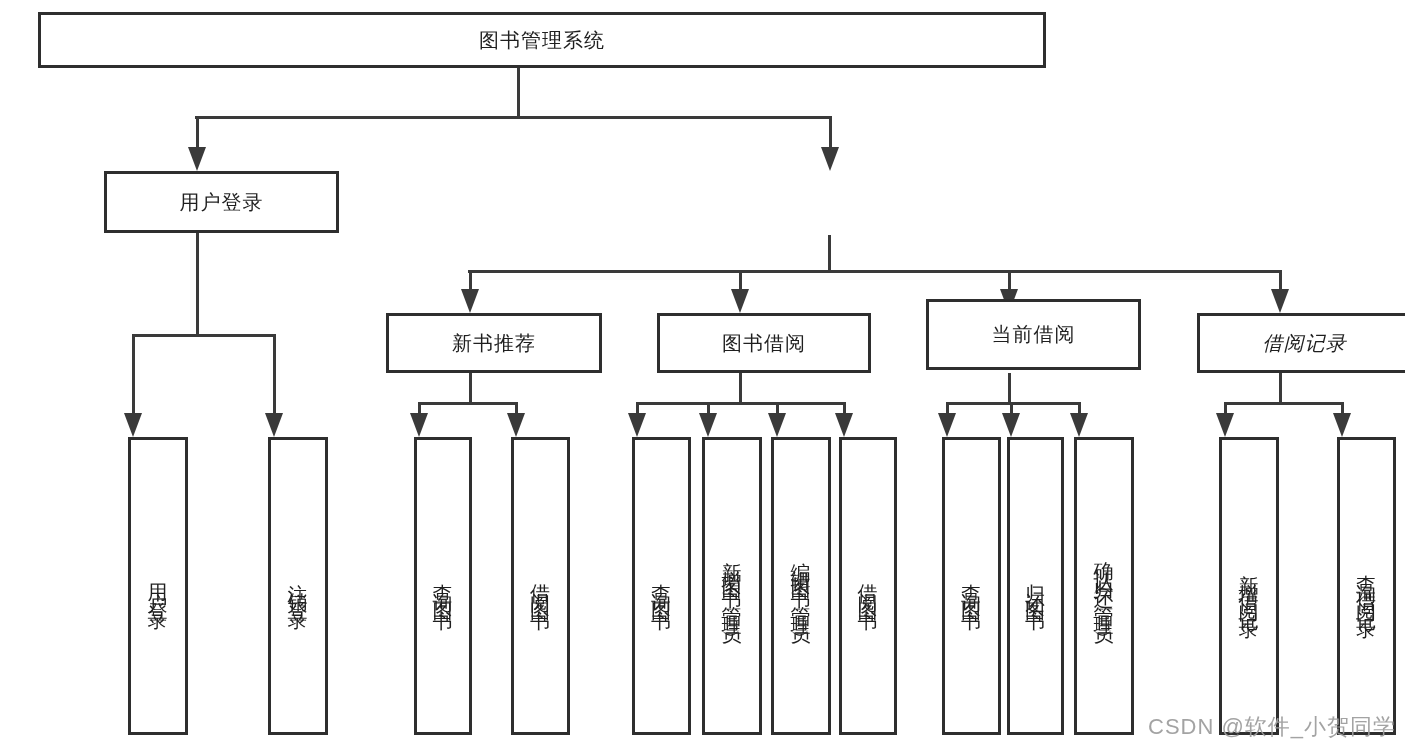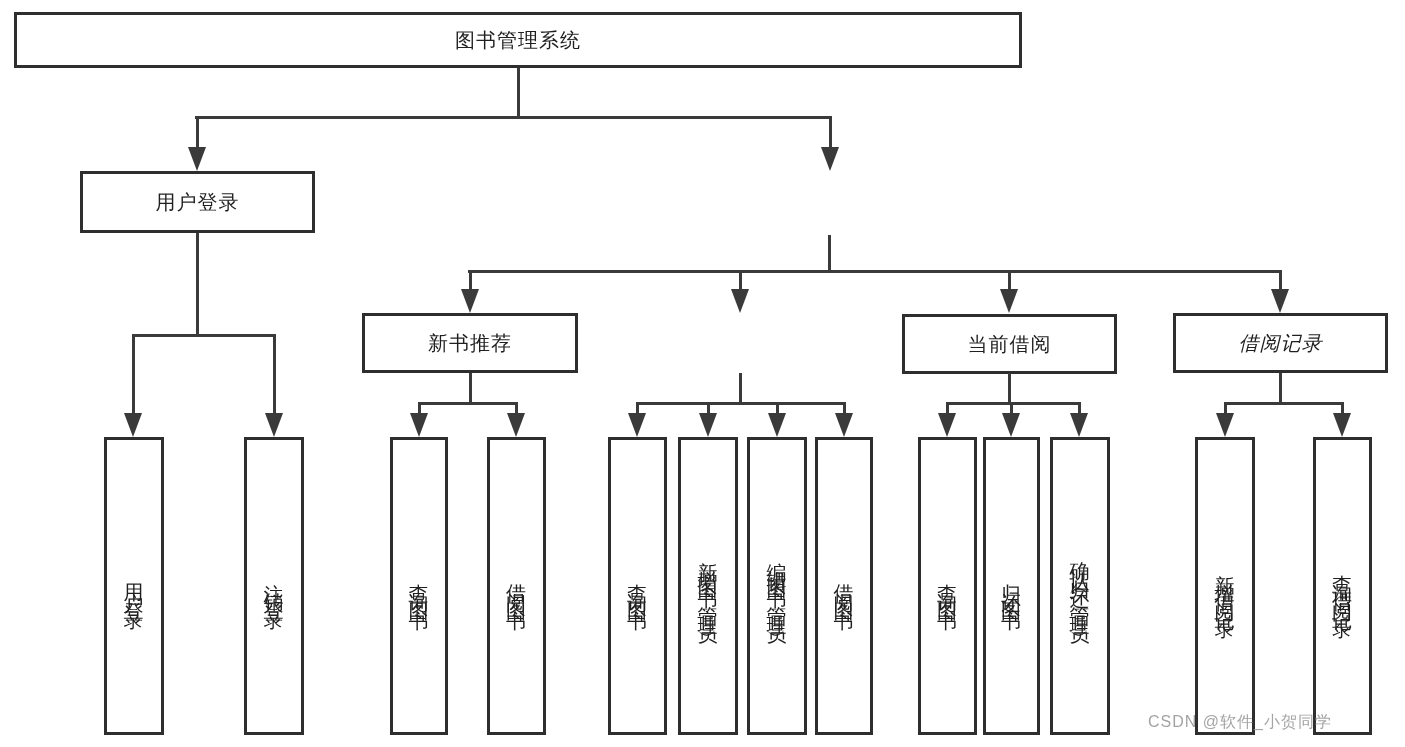--- a/index.html
+++ b/index.html
@@ -17,20 +17,21 @@
     box-sizing: border-box;
     border: 3px solid #2e2e2e;
     background: #ffffff;
     display: flex;
     align-items: center;
     justify-content: center;
     font-size: 20px;
     letter-spacing: 1px;
     color: #1f1f1f;
     text-align: left;
+    margin-left: 24px;
   }
   .vbox {
     writing-mode: vertical-rl;
     text-orientation: mixed;
     letter-spacing: 9px;
     line-height: 1;
     padding: 10px 0;
   }
   .hline, .vline {
     position: absolute;
@@ -43,21 +44,21 @@
     width: 0;
     height: 0;
     border-left: 9px solid transparent;
     border-right: 9px solid transparent;
     border-top: 24px solid #3a3a3a;
   }
   .watermark {
     position: absolute;
     left: 1148px;
     top: 712px;
-    font-size: 16px;
+    font-size: 22px;
     color: rgba(158, 158, 158, 0.95);
     letter-spacing: 1px;
     white-space: nowrap;
   }
 </style>
 </head>
 <body>
 
 <div id="stage">
 
@@ -90,21 +91,24 @@
   <div class="vline" style="left:739px; top:270px; height:21px;"></div>
   <div class="arrowhead" style="left:731px; top:289px;"></div>
   <div class="vline" style="left:1008px; top:270px; height:21px;"></div>
   <div class="arrowhead" style="left:1000px; top:289px;"></div>
   <div class="vline" style="left:1279px; top:270px; height:21px;"></div>
   <div class="arrowhead" style="left:1271px; top:289px;"></div>
 
   <div class="box" style="left:362px; top:313px; width:216px; height:60px;">
     <span>新书推荐</span>
   </div>
-  <div class="box" style="left:902px; top:314px; width:215px; height:60px;">
+  <div class="box" style="left:633px; top:313px; width:214px; height:60px;">
+    <span>图书借阅</span>
+  </div>
+  <div class="box" style="left:902px; top:299px; width:215px; height:71px;">
     <span>当前借阅</span>
   </div>
   <div class="box" style="left:1173px; top:313px; width:215px; height:60px;font-style:italic;">
     <span>借阅记录</span>
   </div>
 
   <div class="vline" style="left:469px; top:373px; height:31px;"></div>
   <div class="hline" style="left:418px; top:402px; width:100px;"></div>
   <div class="vline" style="left:418px; top:402px; height:13px;"></div>
   <div class="arrowhead" style="left:410px; top:413px;"></div>

